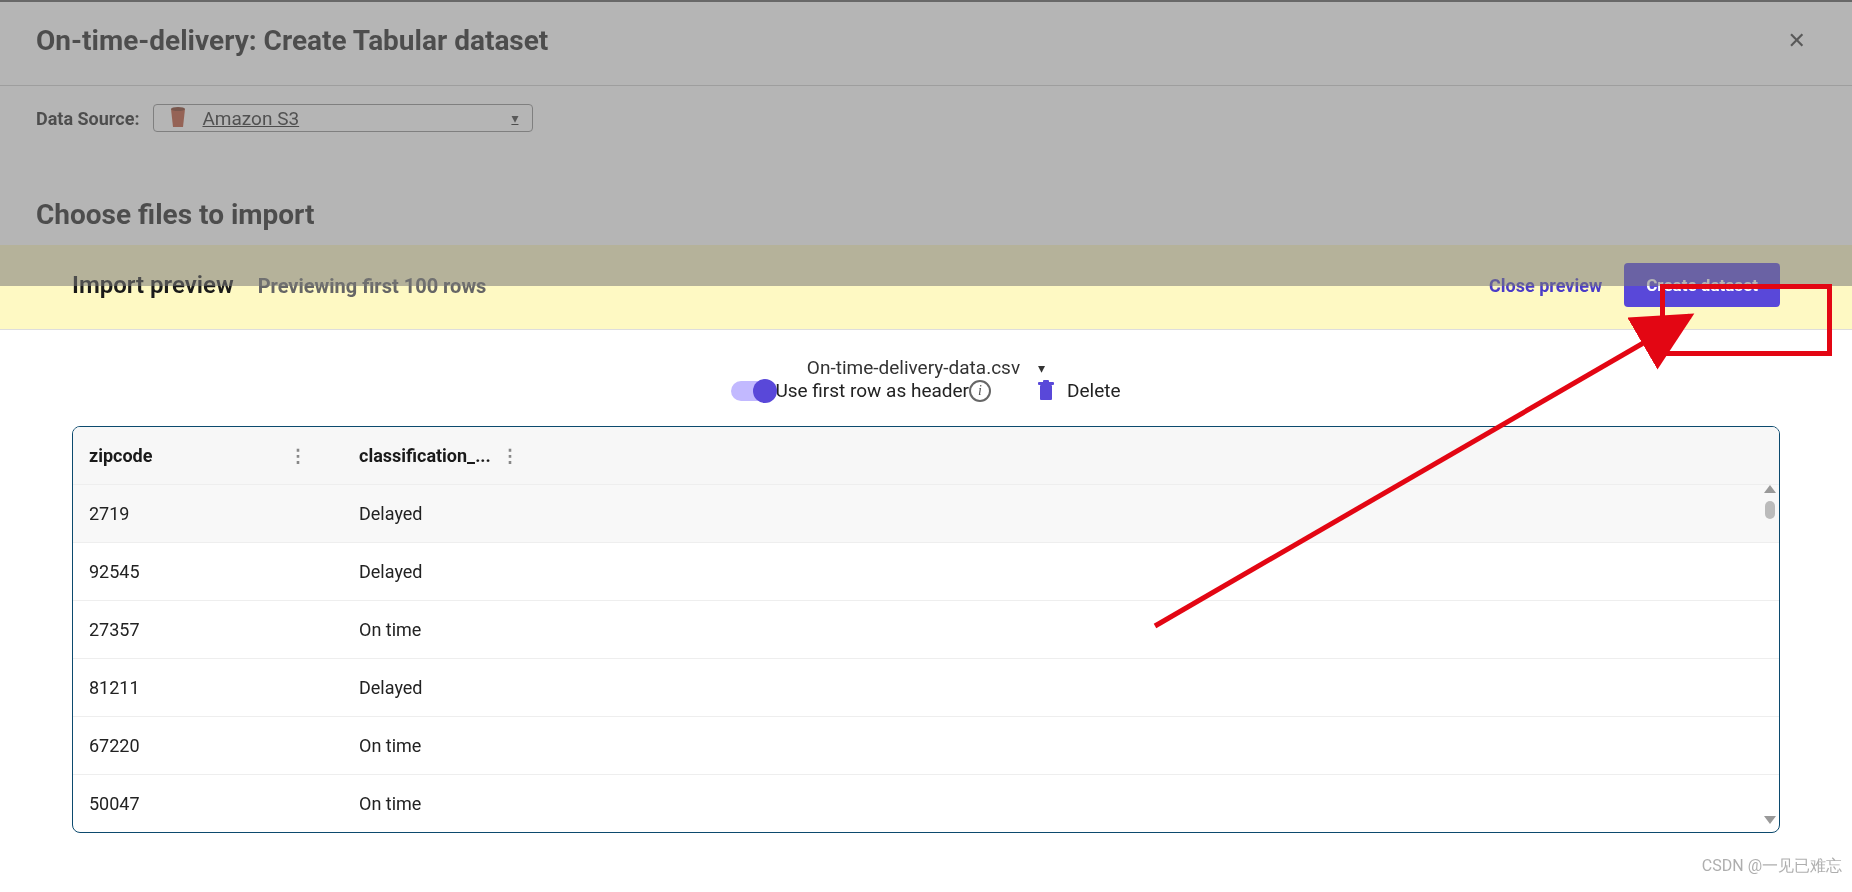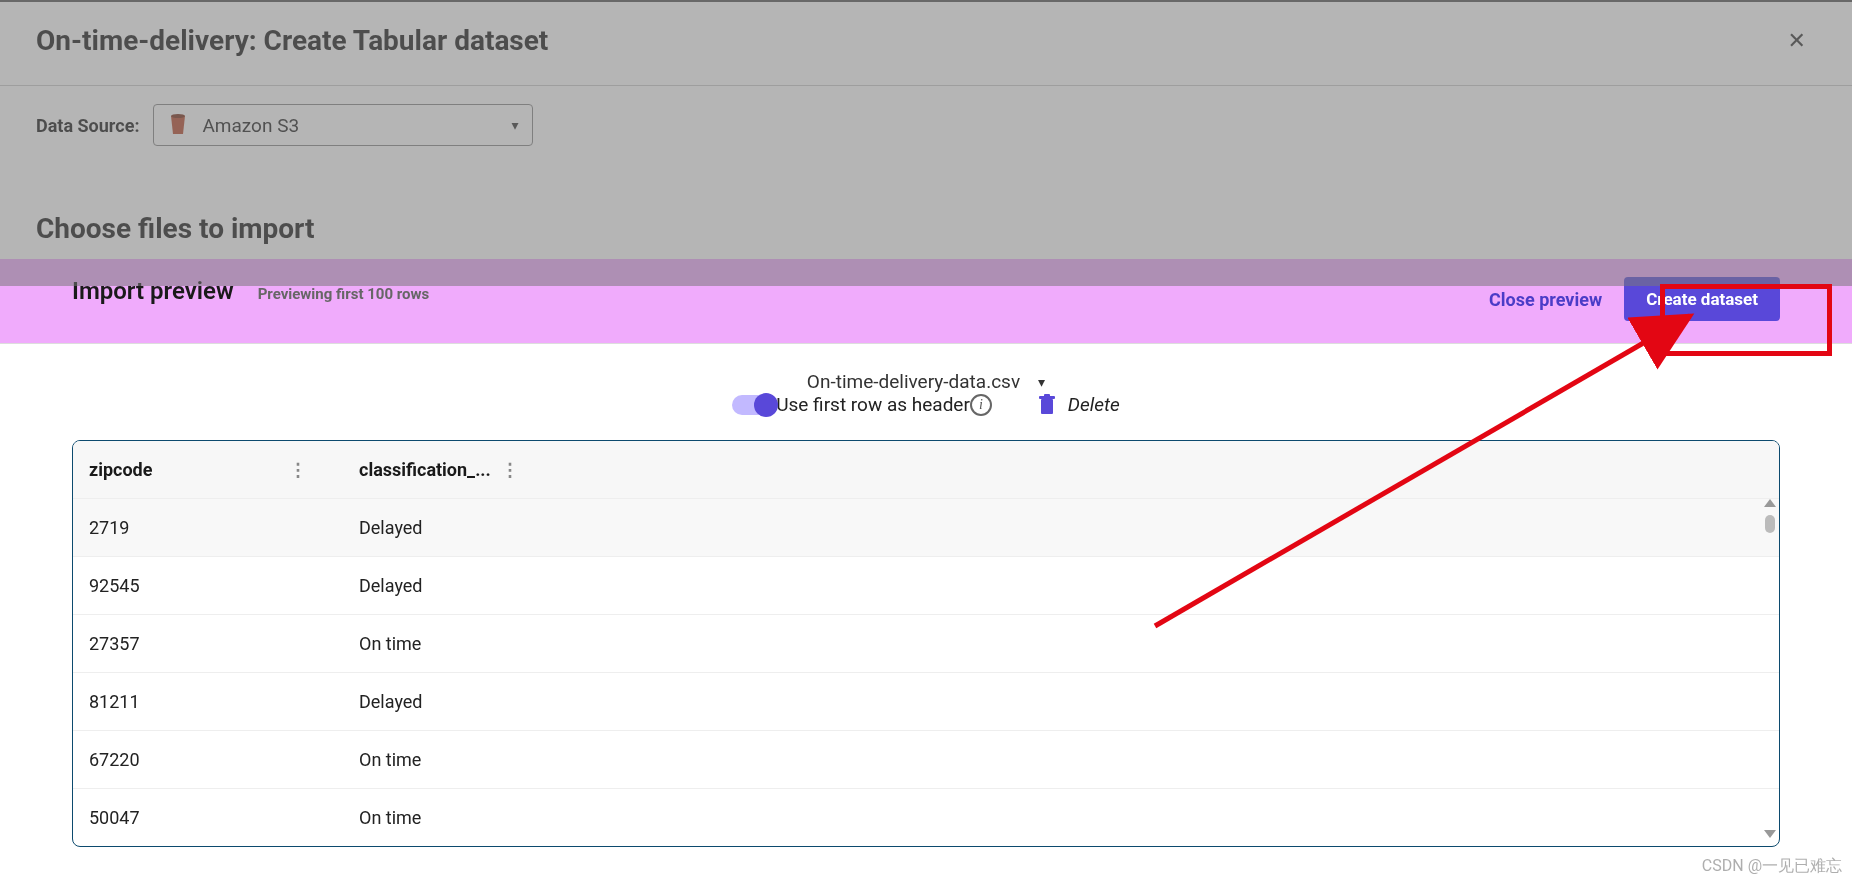--- a/index.html
+++ b/index.html
@@ -5,44 +5,44 @@
   * { box-sizing: border-box; margin: 0; padding: 0; font-family: -apple-system, BlinkMacSystemFont, "Segoe UI", Roboto, Arial, sans-serif; }
   body { width: 1852px; height: 892px; background: #fff; color: #1a1a1a; position: relative; overflow: hidden; }
   .dim-overlay { position: absolute; top: 0; left: 0; right: 0; height: 286px; background: rgba(120,120,120,0.55); z-index: 5; pointer-events: none; }
   .top-section { border-top: 2px solid #555; }
   .title-bar { display: flex; align-items: center; justify-content: space-between; padding: 22px 36px 28px 36px; }
   .title-text { font-size: 28px; font-weight: 700; color: #1a1a1a; }
   .close-x { font-size: 22px; color: #333; cursor: pointer; padding: 4px 10px; }
   .divider { height: 1px; background: #ccc; }
   .source-row { display: flex; align-items: center; gap: 14px; padding: 18px 36px; }
   .source-label { font-size: 18px; font-weight: 700; }
-  .source-select { display: flex; align-items: center; gap: 12px; border: 1px solid #888; border-radius: 4px; padding: 8px 14px; width: 380px; justify-content: space-between; }
+  .source-select { display: flex; align-items: center; gap: 12px; border: 1px solid #888; border-radius: 4px; padding: 1px 14px; width: 380px; justify-content: space-between; text-decoration: underline; }
   .source-left { display: flex; align-items: center; gap: 14px; }
   .s3-icon { width: 20px; height: 24px; }
   .source-text { font-size: 19px; color: #222; }
   .caret { font-size: 14px; color: #333; }
   .choose-heading { font-size: 28px; font-weight: 700; padding: 48px 36px 14px 36px; }
-  .preview-bar { display: flex; align-items: flex-start; justify-content: space-between; padding: 18px 72px 22px 72px; border-bottom: 1px solid #ddd; background:#f0abfc; position: relative; z-index: 3; }
+  .preview-bar { display: flex; align-items: center; justify-content: space-between; padding: 18px 72px 22px 72px; border-bottom: 1px solid #ddd; background:#fef9c3; position: relative; z-index: 3; }
   .preview-left { display: flex; align-items: baseline; gap: 24px; }
   .preview-title { font-size: 24px; font-weight: 600; }
-  .preview-sub { font-size: 15px; font-weight: 700; color: #666; }
+  .preview-sub { font-size: 20px; font-weight: 700; color: #666; }
   .preview-right { display: flex; align-items: center; gap: 22px; margin-left: 32px; }
   .close-preview { font-size: 18px; font-weight: 700; color: #4b3cc7; cursor: pointer; }
   .create-btn { background: #5948d9; color: #fff; font-size: 17px; font-weight: 700; padding: 12px 22px; border: none; border-radius: 4px; cursor: pointer; }
   .highlight-box { position: absolute; border: 5px solid #e30613; top: 284px; right: 20px; width: 172px; height: 72px; z-index: 20; pointer-events:none;}
   .arrow-svg { position: absolute; top: 296px; left: 1140px; width: 570px; height: 340px; z-index: 19; pointer-events: none; }
   .controls-row { display: flex; align-items: center; justify-content: space-between; padding: 26px 72px 24px 72px; flex-direction: column; }
   .file-dd { display: flex; align-items: center; gap: 18px; font-size: 19px; color: #333; cursor: pointer; }
   .ctrl-right { display: flex; align-items: center; gap: 46px; }
   .toggle-wrap { display: flex; align-items: center; gap: 0; }
   .toggle { width: 44px; height: 20px; background: #c2b9ff; border-radius: 12px; position: relative; }
   .toggle-knob { width: 24px; height: 24px; background: #5948d9; border-radius: 50%; position: absolute; right: -2px; top: -2px; }
   .toggle-label { font-size: 19px; color: #222; }
   .info-icon { width: 22px; height: 22px; border: 2px solid #666; border-radius: 50%; display: inline-flex; align-items: center; justify-content: center; font-size: 14px; color: #555; font-style: italic; font-family: Georgia, serif; }
-  .delete-wrap { display: flex; align-items: center; gap: 12px; cursor: pointer; font-style: italic; }
+  .delete-wrap { display: flex; align-items: center; gap: 12px; cursor: pointer; }
   .trash-icon { width: 18px; height: 22px; }
   .delete-text { font-size: 19px; color: #222; }
   .table-wrap { margin: 0 72px; border: 1px solid #0c4a6e; border-radius: 8px; overflow: hidden; position: relative; }
   table { width: 100%; border-collapse: collapse; }
   thead { background: #f7f7f7; }
   th { text-align: left; font-size: 18px; font-weight: 700; padding: 18px 16px; color: #1a1a1a; }
   th.col-zip { width: 270px; }
   .th-inner { display: flex; align-items: center; justify-content: space-between; padding-right: 20px; }
   .more-dots { color: #888; font-size: 18px; cursor: pointer; }
   td { padding: 18px 16px; font-size: 18px; color: #222; border-top: 1px solid #eee; }

